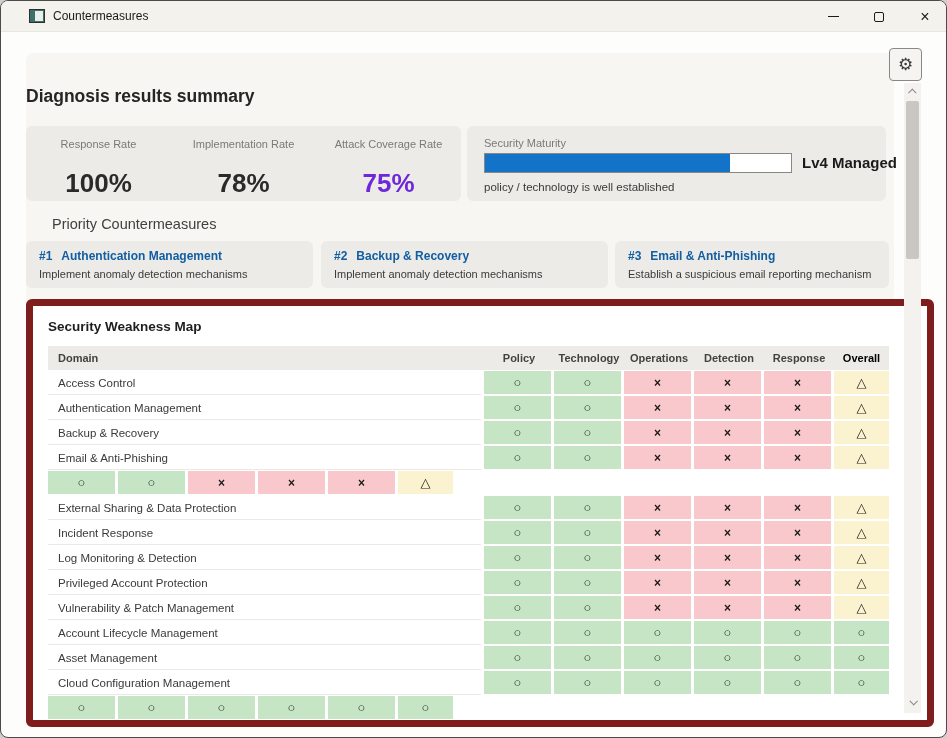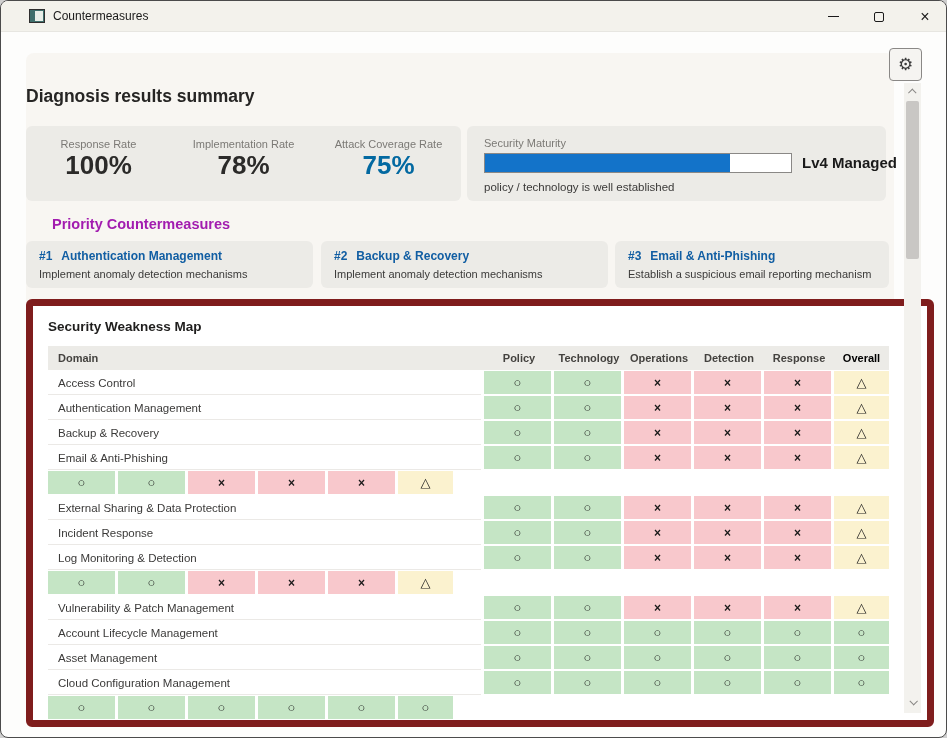--- a/index.html
+++ b/index.html
@@ -37,30 +37,30 @@
   .chev.up{ transform:rotate(45deg) translateY(1px); }
   .chev.down{ transform:rotate(225deg) translateY(1px); }
   
   .panel{ position:absolute; left:25px; top:52px; width:868px; height:674px;
     background:#f8f6f2; border-radius:8px; }
   .h1{ position:absolute; left:0; top:33px; font-size:17.5px; font-weight:bold; color:#262524; }
   .card{ background:#ecebe7; border-radius:6px; position:absolute; }
   .stats-card{ left:0; top:73px; width:435px; height:75px; display:flex; }
   .stat{ flex:1; text-align:center; padding-top:12px; }
   .stat-label{ font-size:11px; color:#7b7975; display:block; }
-  .stat-value{ font-size:26px; font-weight:bold; color:#2b2a29; display:block; margin-top:0; }
+  .stat-value{ font-size:26px; font-weight:bold; color:#2b2a29; display:block; margin-top:18px; }
   .maturity-card{ left:441px; top:73px; width:419px; height:75px; }
   .m-label{ position:absolute; left:17px; top:11px; font-size:11px; color:#7b7975; }
   .m-bar{ position:absolute; left:17px; top:27px; width:308px; height:20px;
     background:#ffffff; border:1px solid #8a8886; }
   .m-fill{ height:100%; background:#1373c9; }
   .m-level{ position:absolute; left:335px; top:27px; height:20px; line-height:20px;
     font-size:15px; font-weight:bold; color:#1a1a1a; white-space:nowrap; }
   .m-note{ position:absolute; left:17px; top:55px; font-size:11.5px; color:#3b3a39; }
-  .h2{ position:absolute; left:0; top:163px; font-size:14.5px; font-weight:bold; color:#a21caf;padding-left:26px; }
+  .h2{ position:absolute; left:0; top:163px; font-size:14.5px; font-weight:normal; color:#404040;padding-left:26px; }
   .cm-card{ top:188px; height:47px; }
   .cm-1{ left:0; width:287px; } .cm-2{ left:295px; width:287px; } .cm-3{ left:589px; width:274px; }
   .cm-title{ position:absolute; left:13px; top:8px; font-size:12px; font-weight:bold;
     color:#115ea3; display:flex; gap:9px; white-space:nowrap; }
   .cm-desc{ position:absolute; left:13px; top:27px; font-size:11px; color:#3b3a39; white-space:nowrap; }
   
   .map-card{ position:absolute; left:0; top:246px; width:908px; height:428px;
     background:#ffffff; border:7px solid #7f1d1d; border-radius:6px; overflow:hidden; }
   .map-title{ position:absolute; left:15px; top:13px; font-size:13.5px; font-weight:bold; color:#1f1e1d; }
   .map-table{ position:absolute; left:15px; top:40px; width:841px; height:379px; overflow:hidden; }
@@ -108,21 +108,21 @@
       <div class="stat">
         <span class="stat-label">Response Rate</span>
         <span class="stat-value">100%</span>
       </div>
       <div class="stat">
         <span class="stat-label">Implementation Rate</span>
         <span class="stat-value">78%</span>
       </div>
       <div class="stat">
         <span class="stat-label">Attack Coverage Rate</span>
-        <span class="stat-value accent" style="color: #0369a1;">75%</span>
+        <span class="stat-value accent" style="color: #6d28d9;">75%</span>
       </div>
     </div>
 
     <div class="card maturity-card">
       <span class="m-label">Security Maturity</span>
       <div class="m-bar">
         <div class="m-fill" style="width: 80%; background: rgb(19, 115, 201);"></div>
       </div>
       <span class="m-level">Lv4 Managed</span>
       <span class="m-note">policy / technology is well established</span>
@@ -230,20 +230,21 @@
             <div class="t-row">
               <div class="td-domain">Log Monitoring &amp; Detection</div>
               <div class="td-sym good" style="background: rgb(197, 229, 197);">○</div>
               <div class="td-sym good" style="background: rgb(197, 229, 197);">○</div>
               <div class="td-sym bad" style="background: rgb(248, 200, 204);">×</div>
               <div class="td-sym bad" style="background: rgb(248, 200, 204);">×</div>
               <div class="td-sym bad" style="background: rgb(248, 200, 204);">×</div>
               <div class="td-sym warn overall" style="background: rgb(251, 242, 207);">△</div>
             </div>
             <div class="t-row">
+              <div class="td-domain">Privileged Account Protection</div>
               <div class="td-sym good" style="background: rgb(197, 229, 197);">○</div>
               <div class="td-sym good" style="background: rgb(197, 229, 197);">○</div>
               <div class="td-sym bad" style="background: rgb(248, 200, 204);">×</div>
               <div class="td-sym bad" style="background: rgb(248, 200, 204);">×</div>
               <div class="td-sym bad" style="background: rgb(248, 200, 204);">×</div>
               <div class="td-sym warn overall" style="background: rgb(251, 242, 207);">△</div>
             </div>
             <div class="t-row">
               <div class="td-domain">Vulnerability &amp; Patch Management</div>
               <div class="td-sym good" style="background: rgb(197, 229, 197);">○</div>

